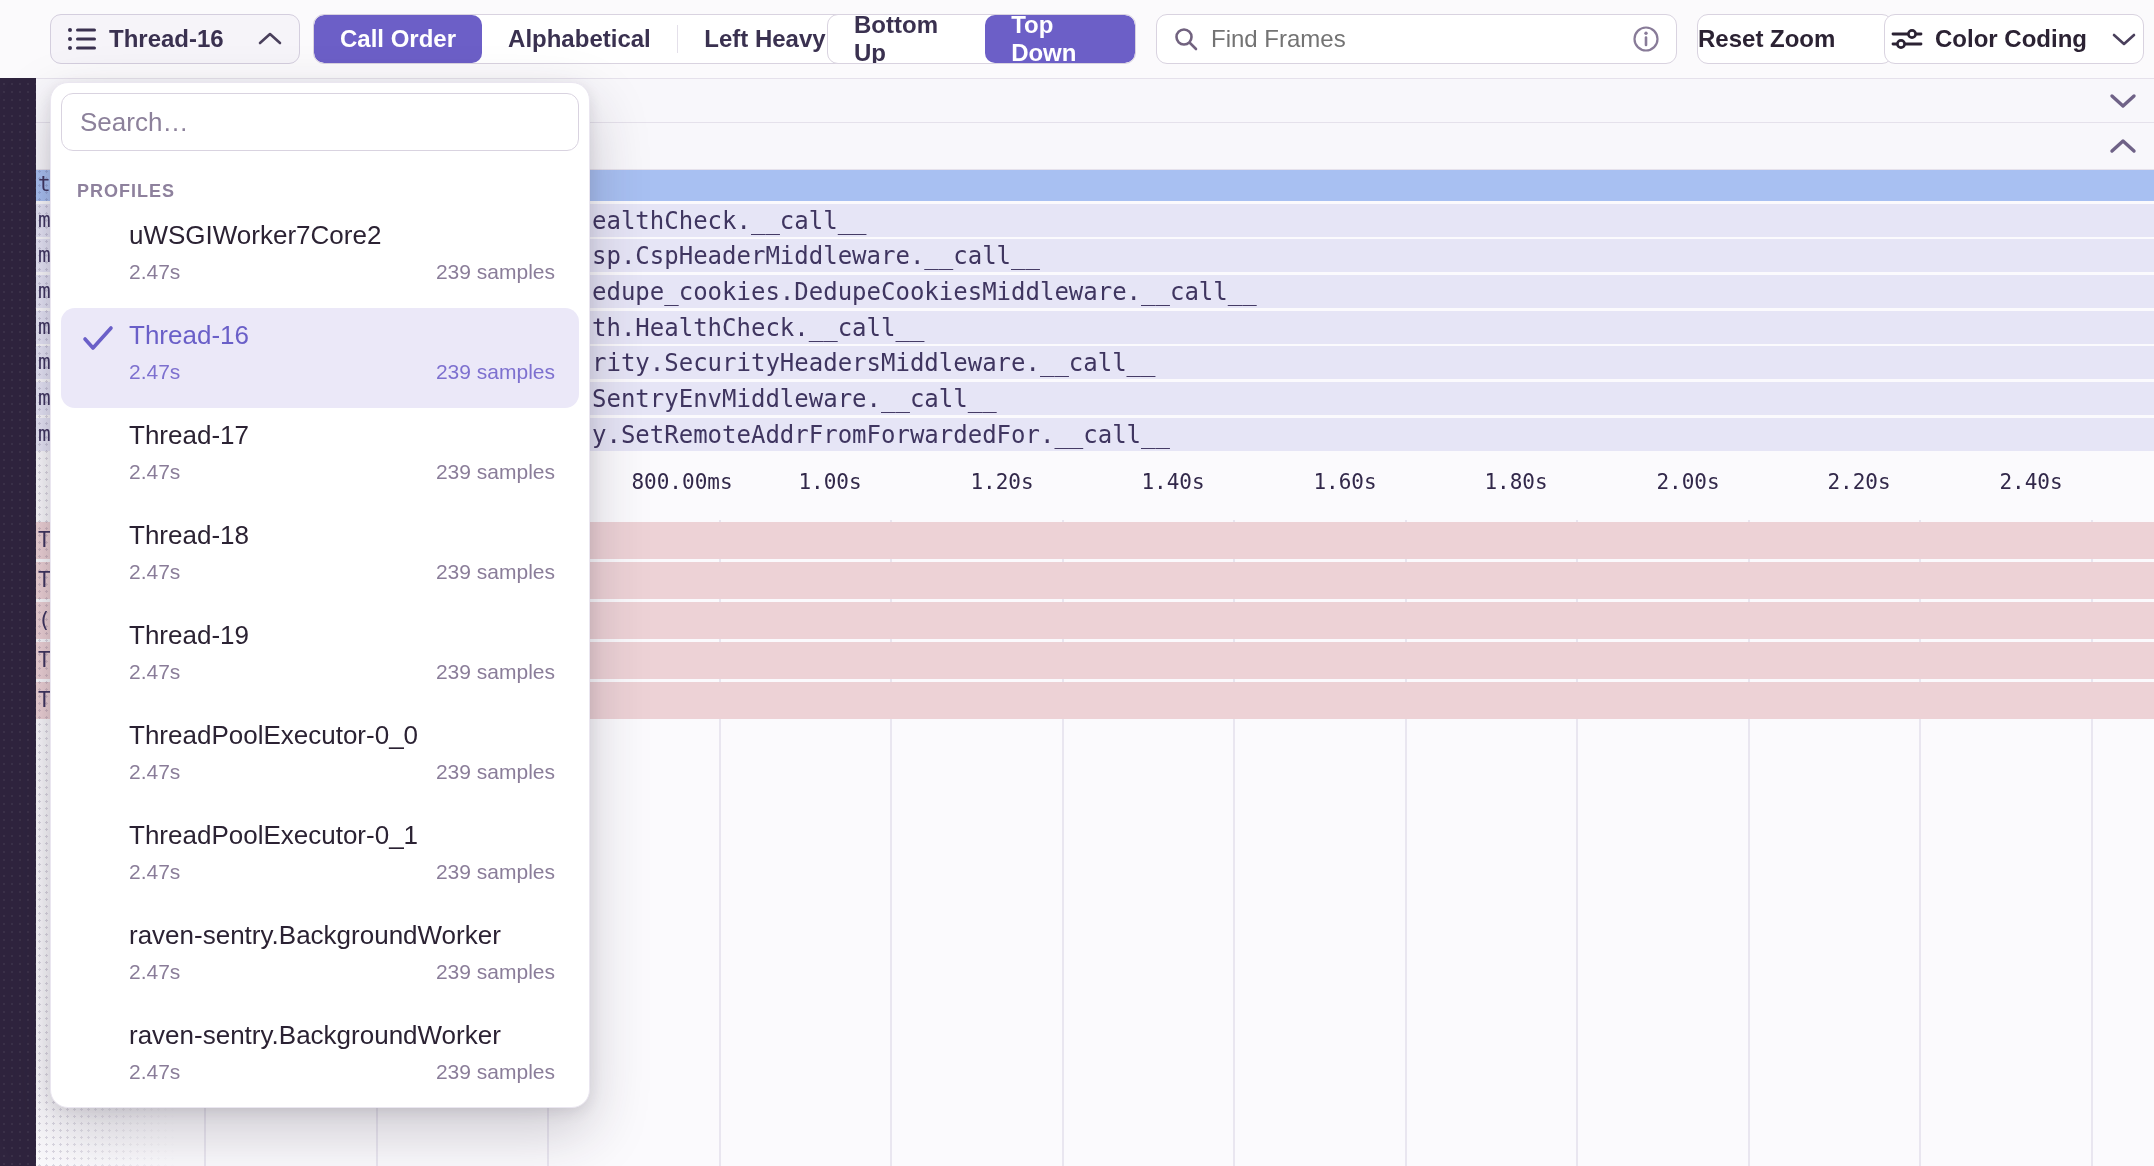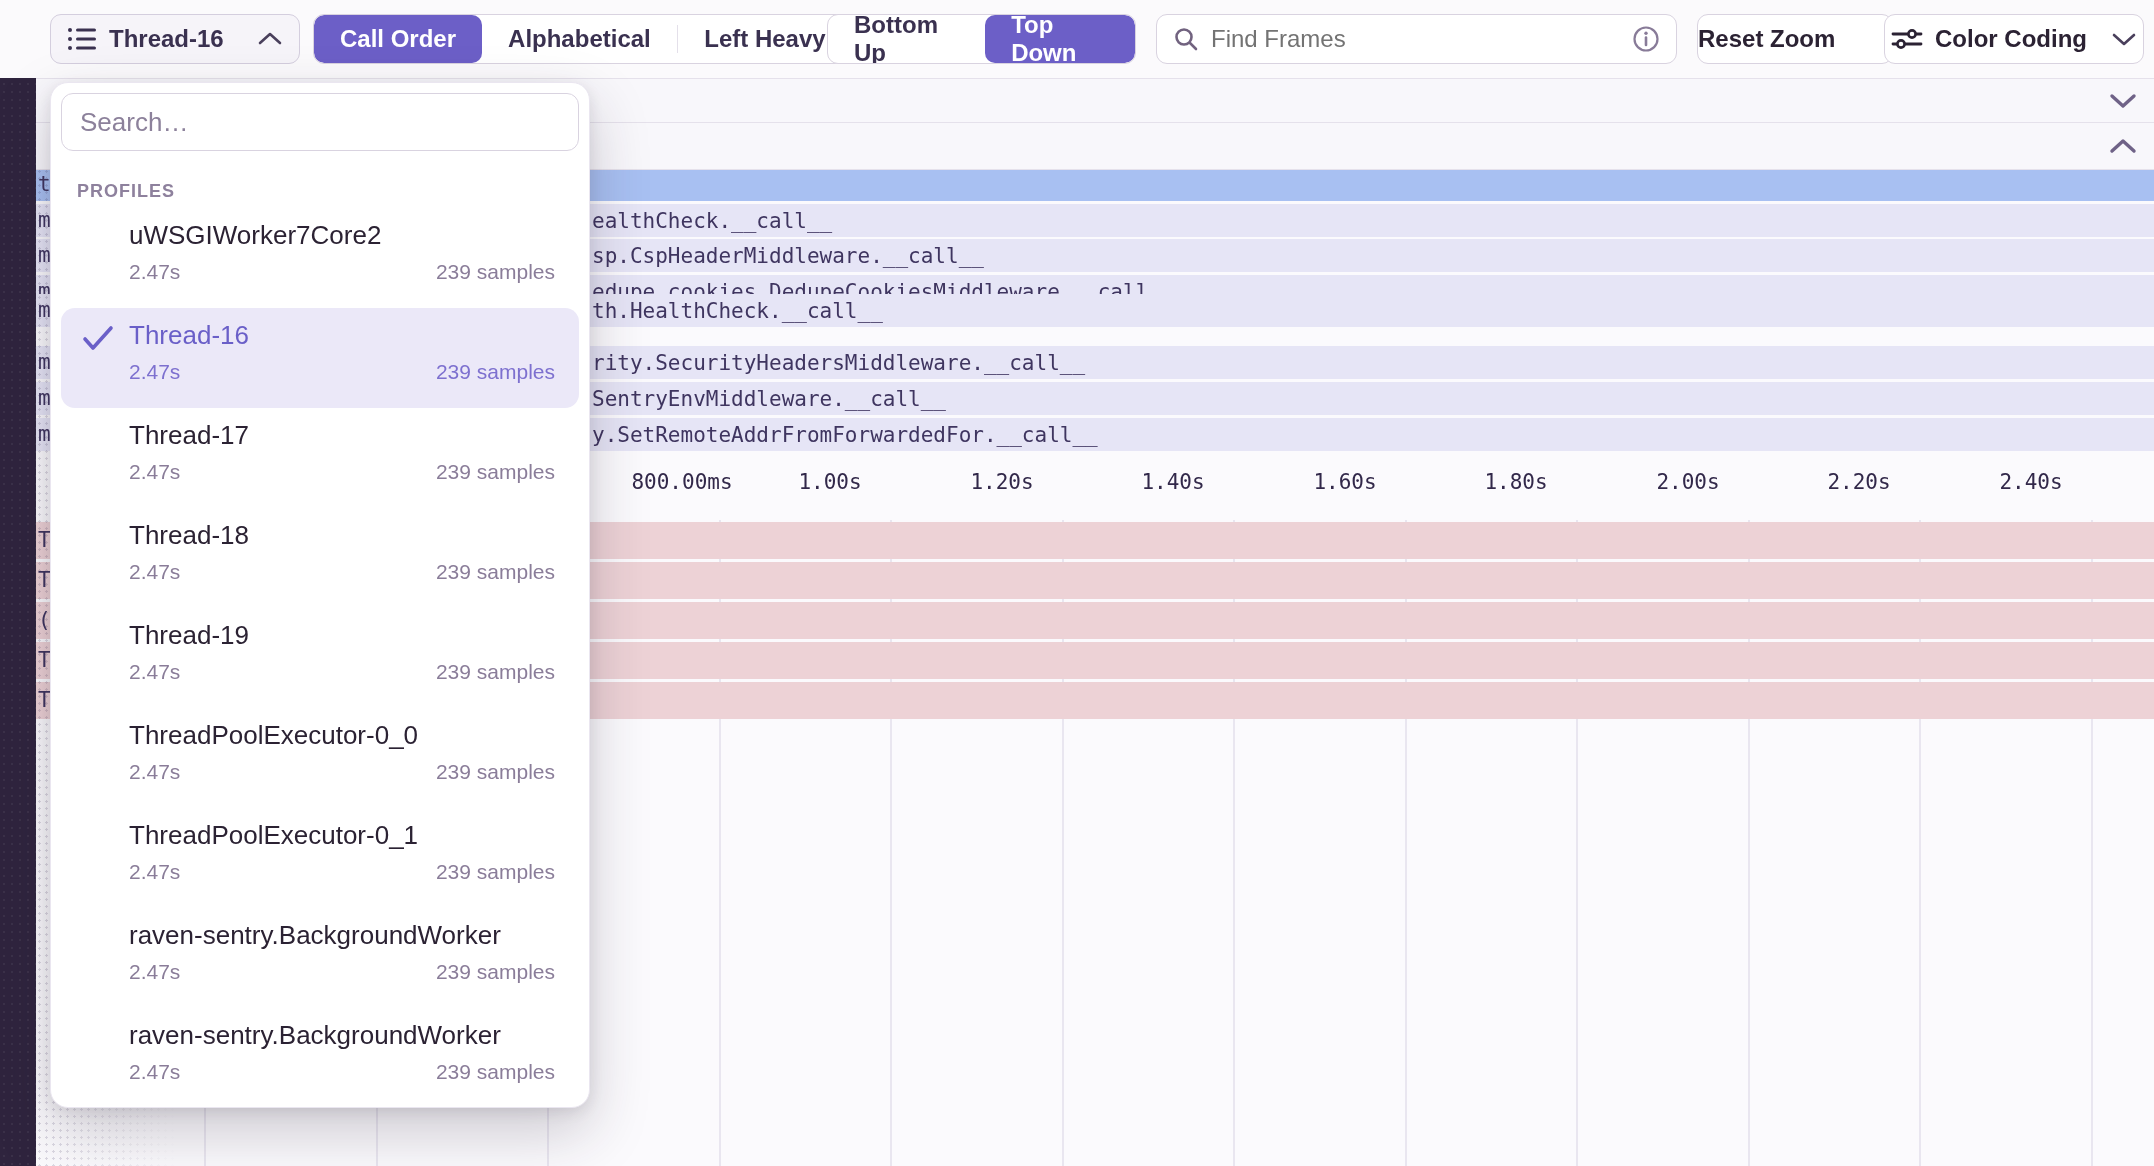--- a/index.html
+++ b/index.html
@@ -8,21 +8,21 @@
   .screen{position:relative;width:2154px;height:1166px;background:#fbfafc;}
 
   
   .chart{position:absolute;left:36px;top:0;width:2118px;height:1166px;background:#fbfafd;}
   .grid{position:absolute;top:520px;bottom:0;width:2px;background:#e9e6f0;}
   .frow{position:absolute;left:0;width:2118px;height:33px;background:#e6e5f6;overflow:hidden;}
   .frow.blue{background:#a8c0f2;}
   .frag{position:absolute;left:2px;top:0;width:13px;height:33px;overflow:hidden;
         font-family:"DejaVu Sans Mono",monospace;font-size:21px;line-height:33px;color:#3f3560;}
   .flabel{position:absolute;left:556px;top:0;height:33px;line-height:34px;white-space:pre;
-        font-family:"DejaVu Sans Mono",monospace;font-size:21px;color:#3f3560;}
+        font-family:"DejaVu Sans Mono",monospace;font-size:24px;color:#3f3560;}
   .axis{position:absolute;left:0;top:453px;width:2118px;height:67px;background:#fbfafd;}
   .tick{position:absolute;top:17px;transform:translateX(-50%);
         font-family:"DejaVu Sans Mono",monospace;font-size:21px;color:#32284a;}
   .prow{position:absolute;left:0;width:2118px;height:37px;background:#edd2d6;overflow:hidden;}
   .prow .frag{height:37px;line-height:37px;}
   .dots{position:absolute;left:0;top:168px;width:150px;bottom:0;pointer-events:none;
         background-image:radial-gradient(circle,rgba(56,42,88,.16) 1.3px,transparent 1.4px);
         background-size:7px 7px;
         -webkit-mask-image:linear-gradient(90deg,#000 10%,transparent 95%);
         mask-image:linear-gradient(90deg,#000 10%,transparent 95%);}
@@ -107,21 +107,21 @@
       <span class="flabel">ealthCheck.__call__</span>
     </div>
     <div class="frow" style="top:239px">
       <span class="frag">m</span>
       <span class="flabel">sp.CspHeaderMiddleware.__call__</span>
     </div>
     <div class="frow" style="top:275px">
       <span class="frag">m</span>
       <span class="flabel">edupe_cookies.DedupeCookiesMiddleware.__call__</span>
     </div>
-    <div class="frow" style="top:294px">
+    <div class="frow" style="top:311px">
       <span class="frag">m</span>
       <span class="flabel">th.HealthCheck.__call__</span>
     </div>
     <div class="frow" style="top:382px">
       <span class="frag">m</span>
       <span class="flabel">SentryEnvMiddleware.__call__</span>
     </div>
     <div class="frow" style="top:346px">
       <span class="frag">m</span>
       <span class="flabel">rity.SecurityHeadersMiddleware.__call__</span>

